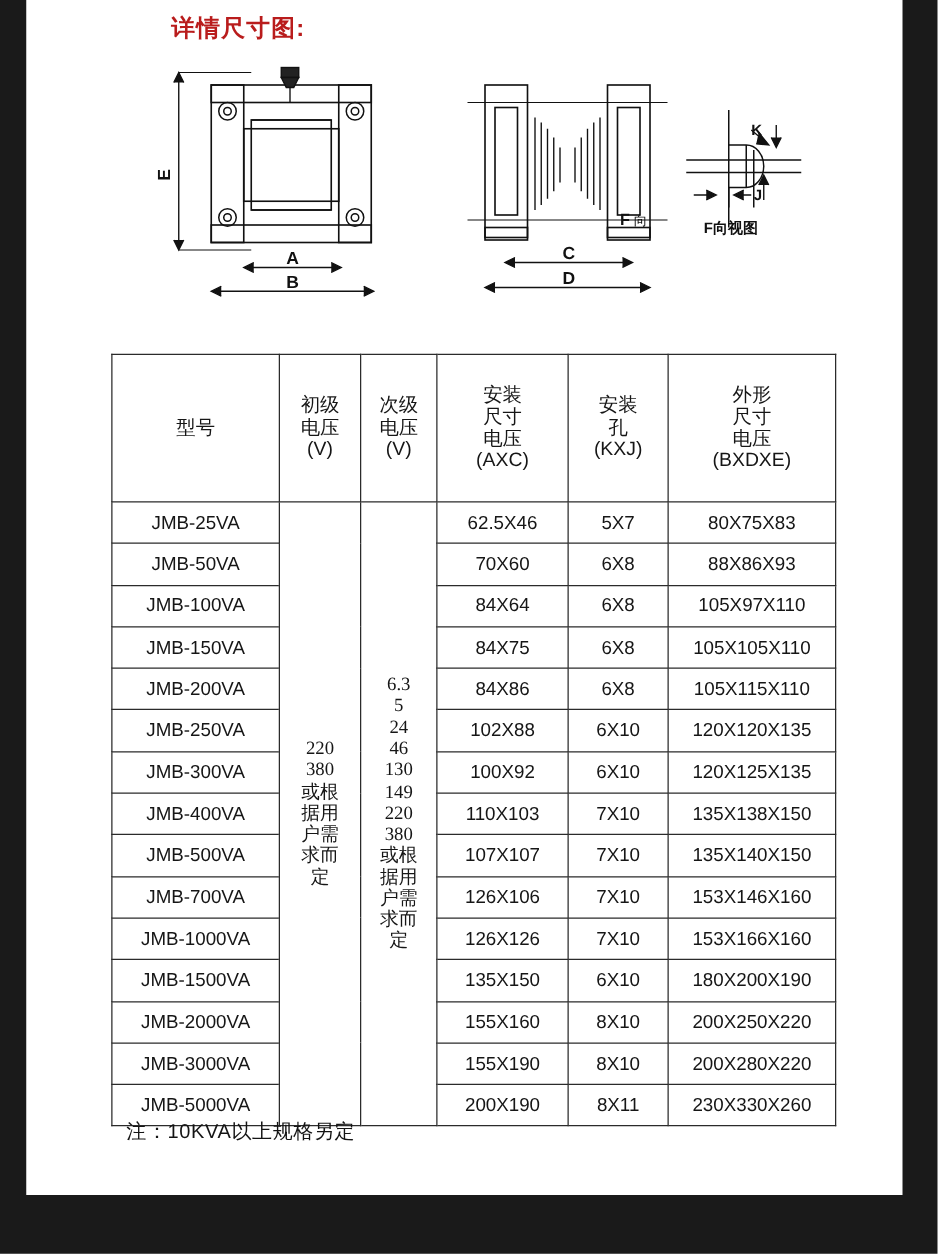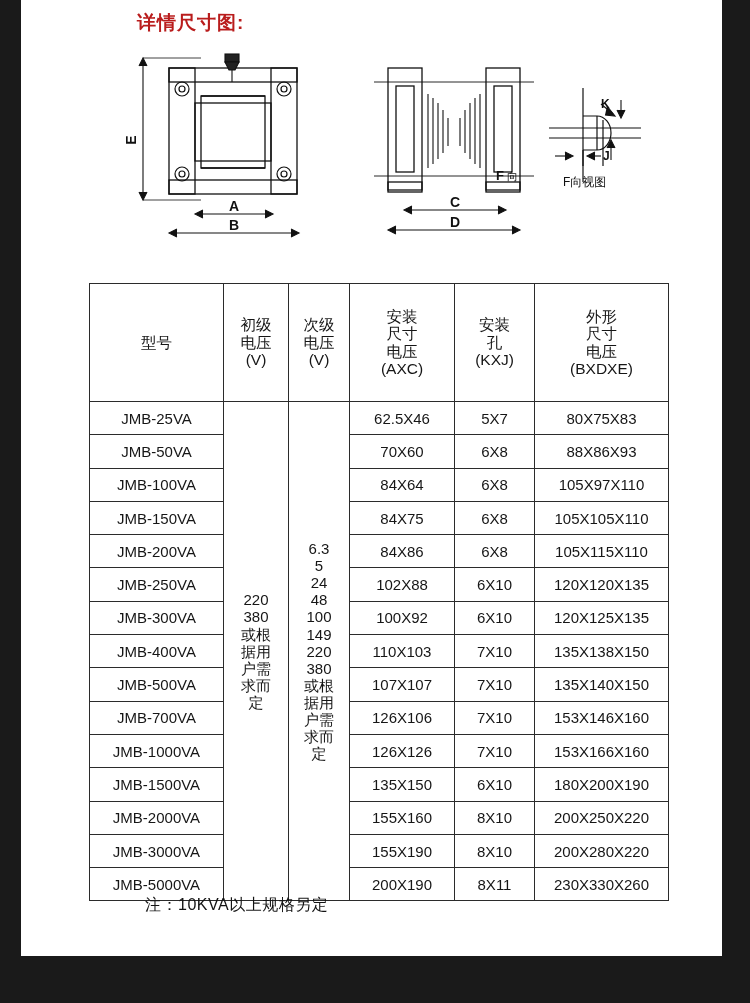--- a/index.html
+++ b/index.html
@@ -43,20 +43,21 @@
     width: 701px;
     height: 210px;
   }
   .fig { position: absolute; }
   .fig svg { display: block; }
   .figcap {
     position: absolute;
     font-size: 12px;
     color: #111;
     font-family: "Liberation Sans", "DejaVu Sans", sans-serif;
+    font-weight: bold;
   }
 
   
   .spec-table {
     position: absolute;
     left: 68px;
     top: 283px;
     width: 579px;
     border-collapse: collapse;
     table-layout: fixed;
@@ -95,31 +96,30 @@
     padding-left: 10px;
     font-size: 15px;
   }
   .cell-volt {
     vertical-align: middle;
     text-align: center;
     font-size: 15px;
     line-height: 1.14;
     padding: 2px 0;
   }
-  .volt-stack { display: block; }
+  .volt-stack { display: block; font-family: Liberation Serif, serif; }
 
   
   .footnote {
     position: absolute;
     left: 80px;
     top: 895px;
     font-size: 16px;
     color: #141414;
     letter-spacing: 0.5px;
-    margin-left: 44px;
   }
 </style>
 </head>
 <body>
 
 <div class="page">
 
   <div class="title">详情尺寸图:</div>
 
   <div class="drawings">
@@ -322,22 +322,22 @@
             <span class="volt-stack">或根</span>
             <span class="volt-stack">据用</span>
             <span class="volt-stack">户需</span>
             <span class="volt-stack">求而</span>
             <span class="volt-stack">定</span>
           </td>
         <td class="cell-volt" rowspan="15" id="secondary-voltage-cell">
             <span class="volt-stack">6.3</span>
             <span class="volt-stack">5</span>
             <span class="volt-stack">24</span>
-            <span class="volt-stack">48</span>
-            <span class="volt-stack">100</span>
+            <span class="volt-stack">46</span>
+            <span class="volt-stack">130</span>
             <span class="volt-stack">149</span>
             <span class="volt-stack">220</span>
             <span class="volt-stack">380</span>
             <span class="volt-stack">或根</span>
             <span class="volt-stack">据用</span>
             <span class="volt-stack">户需</span>
             <span class="volt-stack">求而</span>
             <span class="volt-stack">定</span>
           </td>
         <td>62.5X46</td>

